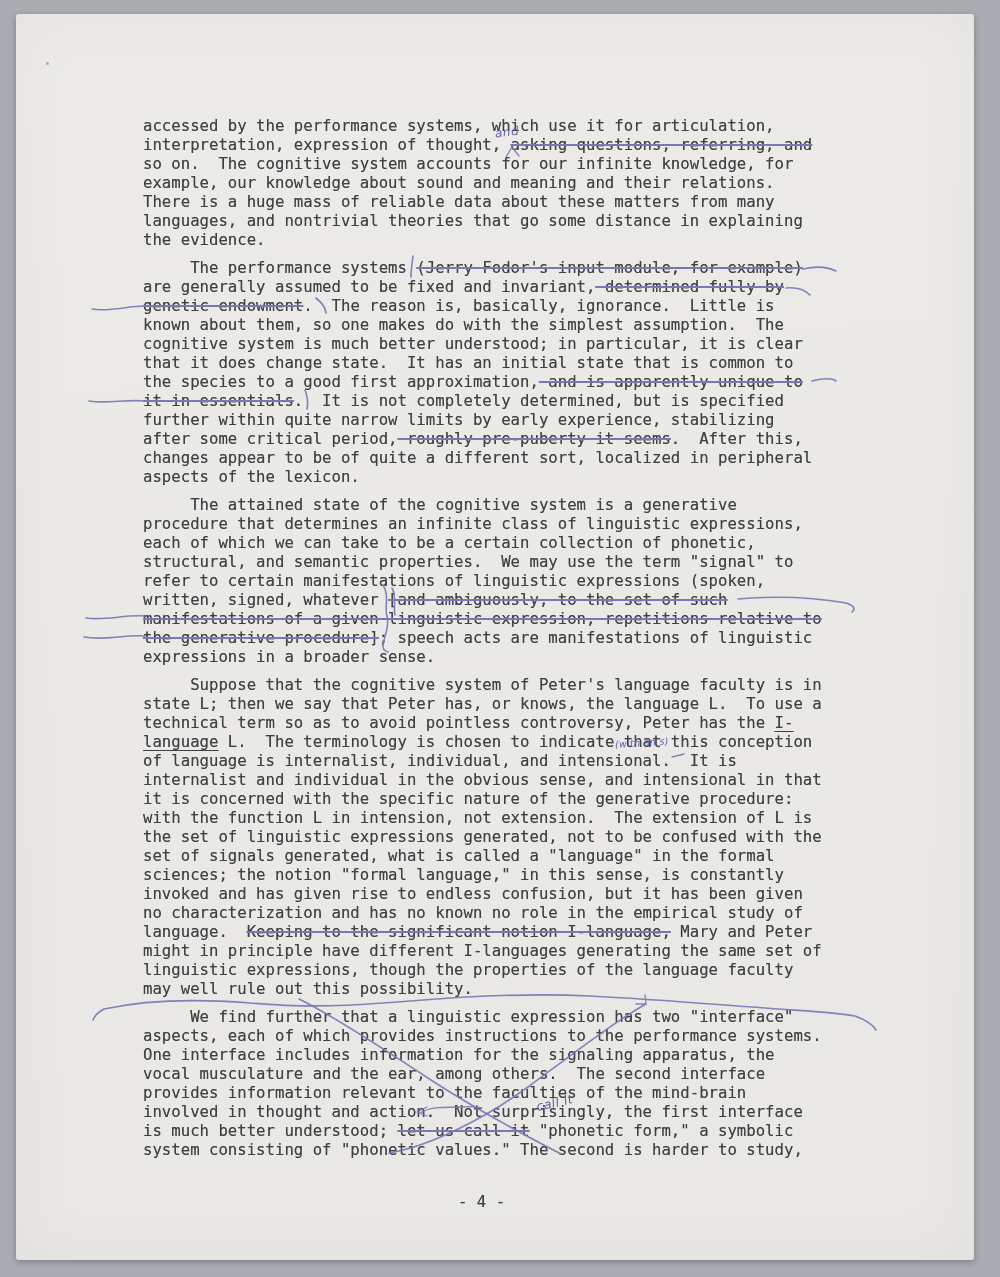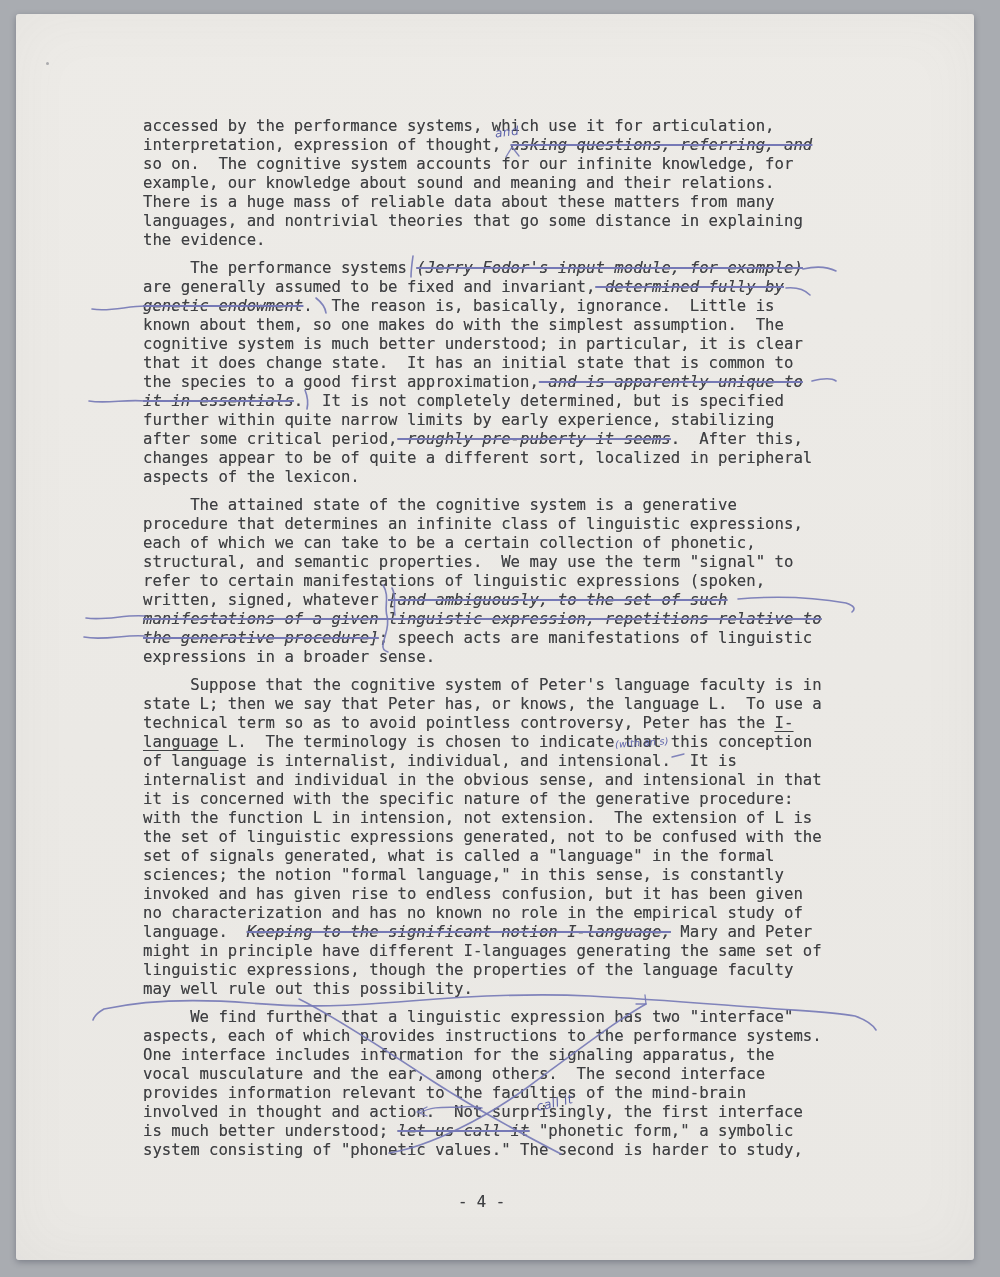--- a/index.html
+++ b/index.html
@@ -28,21 +28,20 @@
     font-size:15.67px;line-height:19px;color:var(--ink);
     white-space:pre;letter-spacing:0;
     text-shadow:0 0 .4px rgba(63,64,67,.55);
   }
   .para{margin:0 0 9px 0;}
   .line{height:19px;}
   .strike{
     text-decoration:line-through;
     text-decoration-color:var(--pen);
     text-decoration-thickness:1.8px;
-    font-style:italic;
   }
   .ul{
     text-decoration:underline;
     text-decoration-color:var(--ink);
     text-decoration-thickness:1.4px;
     text-underline-offset:3px;
   }
   .page-number{
     position:absolute;left:458px;top:1192px;
     font-size:15.67px;color:var(--ink);white-space:pre;

